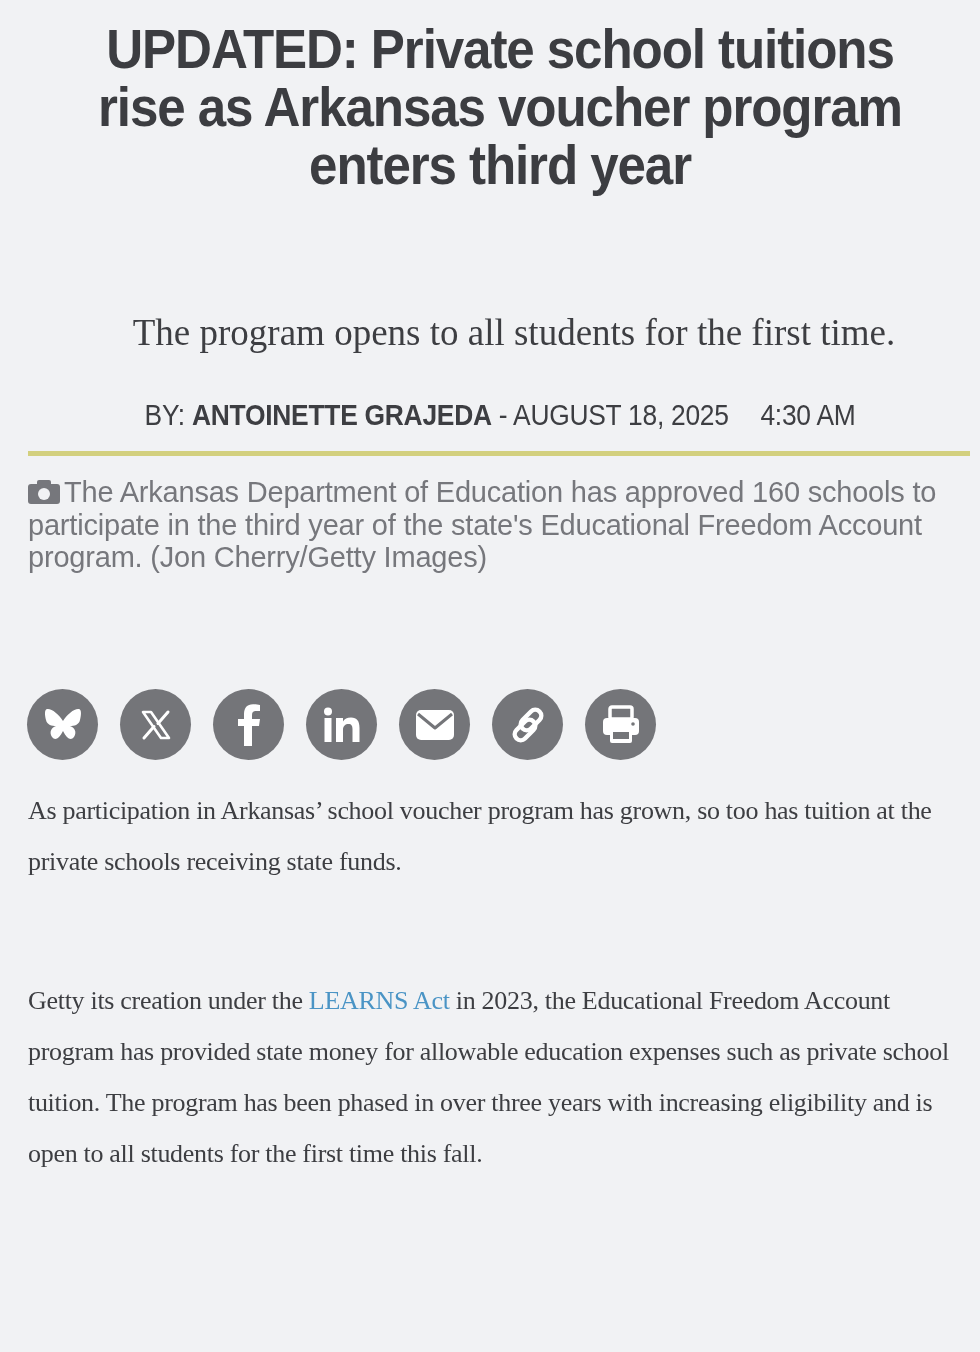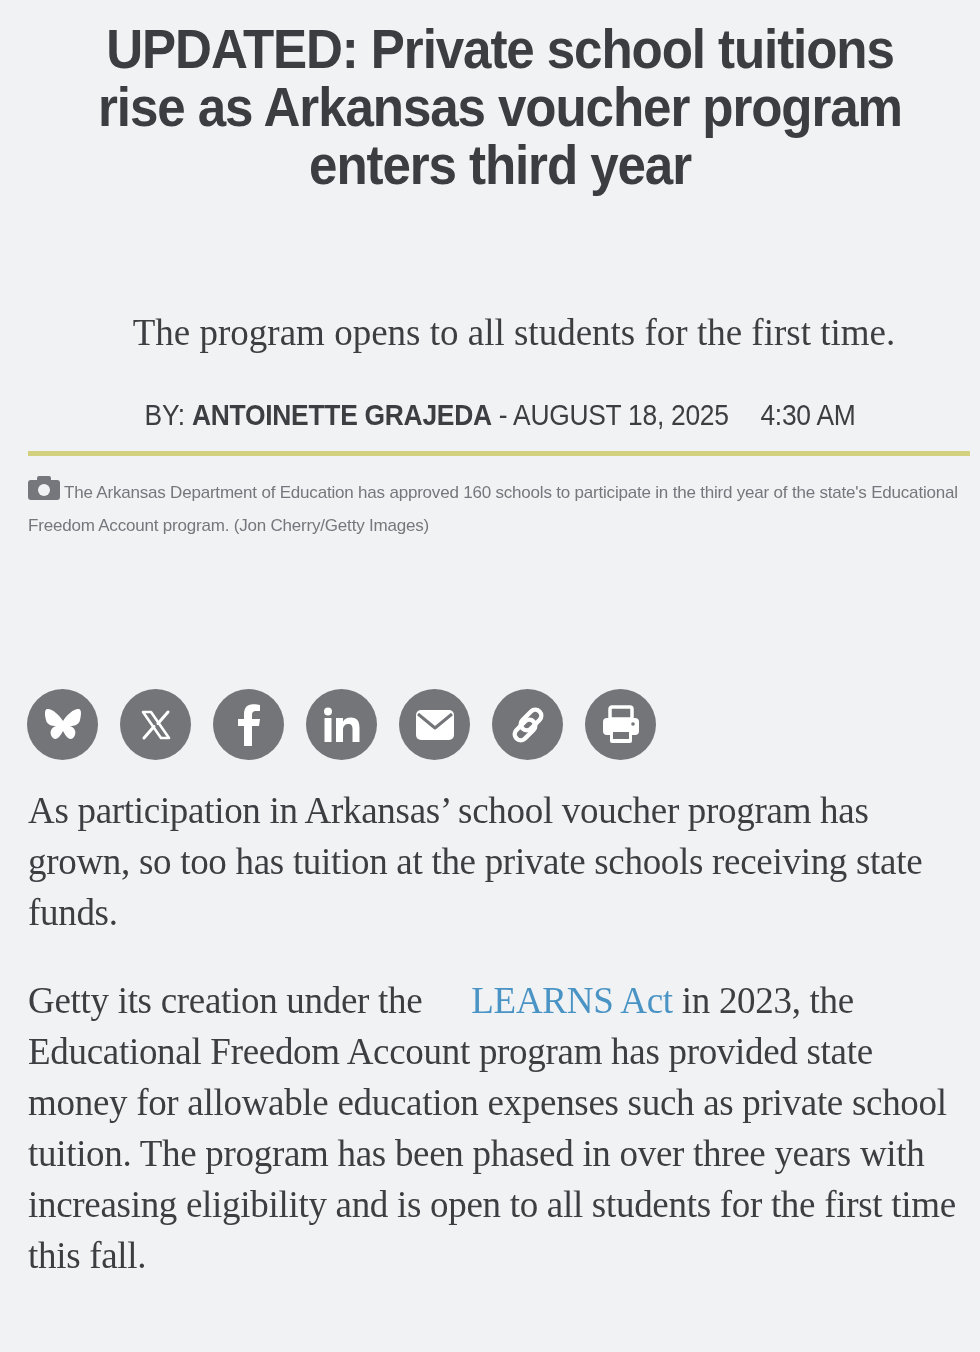--- a/index.html
+++ b/index.html
@@ -42,21 +42,21 @@
   }
   .byline .author { font-weight: 700; }
   .byline .time { margin-left: 28px; }
   .rule {
     position: absolute; left: 28px; top: 451px; width: 942px; height: 5px;
     background: #d3d07e;
   }
   .caption {
     position: absolute; left: 28px; top: 476px; width: 940px;
     font-family: "Liberation Sans", "DejaVu Sans", sans-serif;
-    font-size: 17px; line-height: 32.5px;
+    font-size: 29px; line-height: 32.5px;
     color: #76777c;
     letter-spacing: -0.2px;
   }
   .camera {
     display: inline-block; vertical-align: -2px; margin-right: 4px;
     width: 32px; height: 24px;
   }
   .share {
     position: absolute; left: 27px; top: 689px; height: 72px;
     display: flex; gap: 22px;
@@ -64,28 +64,28 @@
   .share-btn {
     width: 71px; height: 71px; border-radius: 50%;
     background: #747579;
     display: flex; align-items: center; justify-content: center;
     cursor: pointer;
   }
   .share-btn svg { display: block; }
   .body-text {
     position: absolute; left: 28px; width: 940px;
     font-family: "Liberation Serif", "DejaVu Serif", serif;
-    font-size: 37px; line-height: 51px;
+    font-size: 26px; line-height: 51px;
     color: #3d3e42;
     margin: 0;
     letter-spacing: -0.3px;
   }
   .p1 { top: 785px; }
   .p2 { top: 975px; }
-  .link { color: #4a94c5; text-decoration: none; margin-left: 40px; }
+  .link { color: #4a94c5; text-decoration: none; }
 </style>
 </head>
 <body>
 
 <h1 class="headline">UPDATED: Private school tuitions rise as Arkansas voucher program enters third year</h1>
 
 <div class="dek">The program opens to all students for the first time.</div>
 
 <div class="byline">
   <span>BY:</span>

